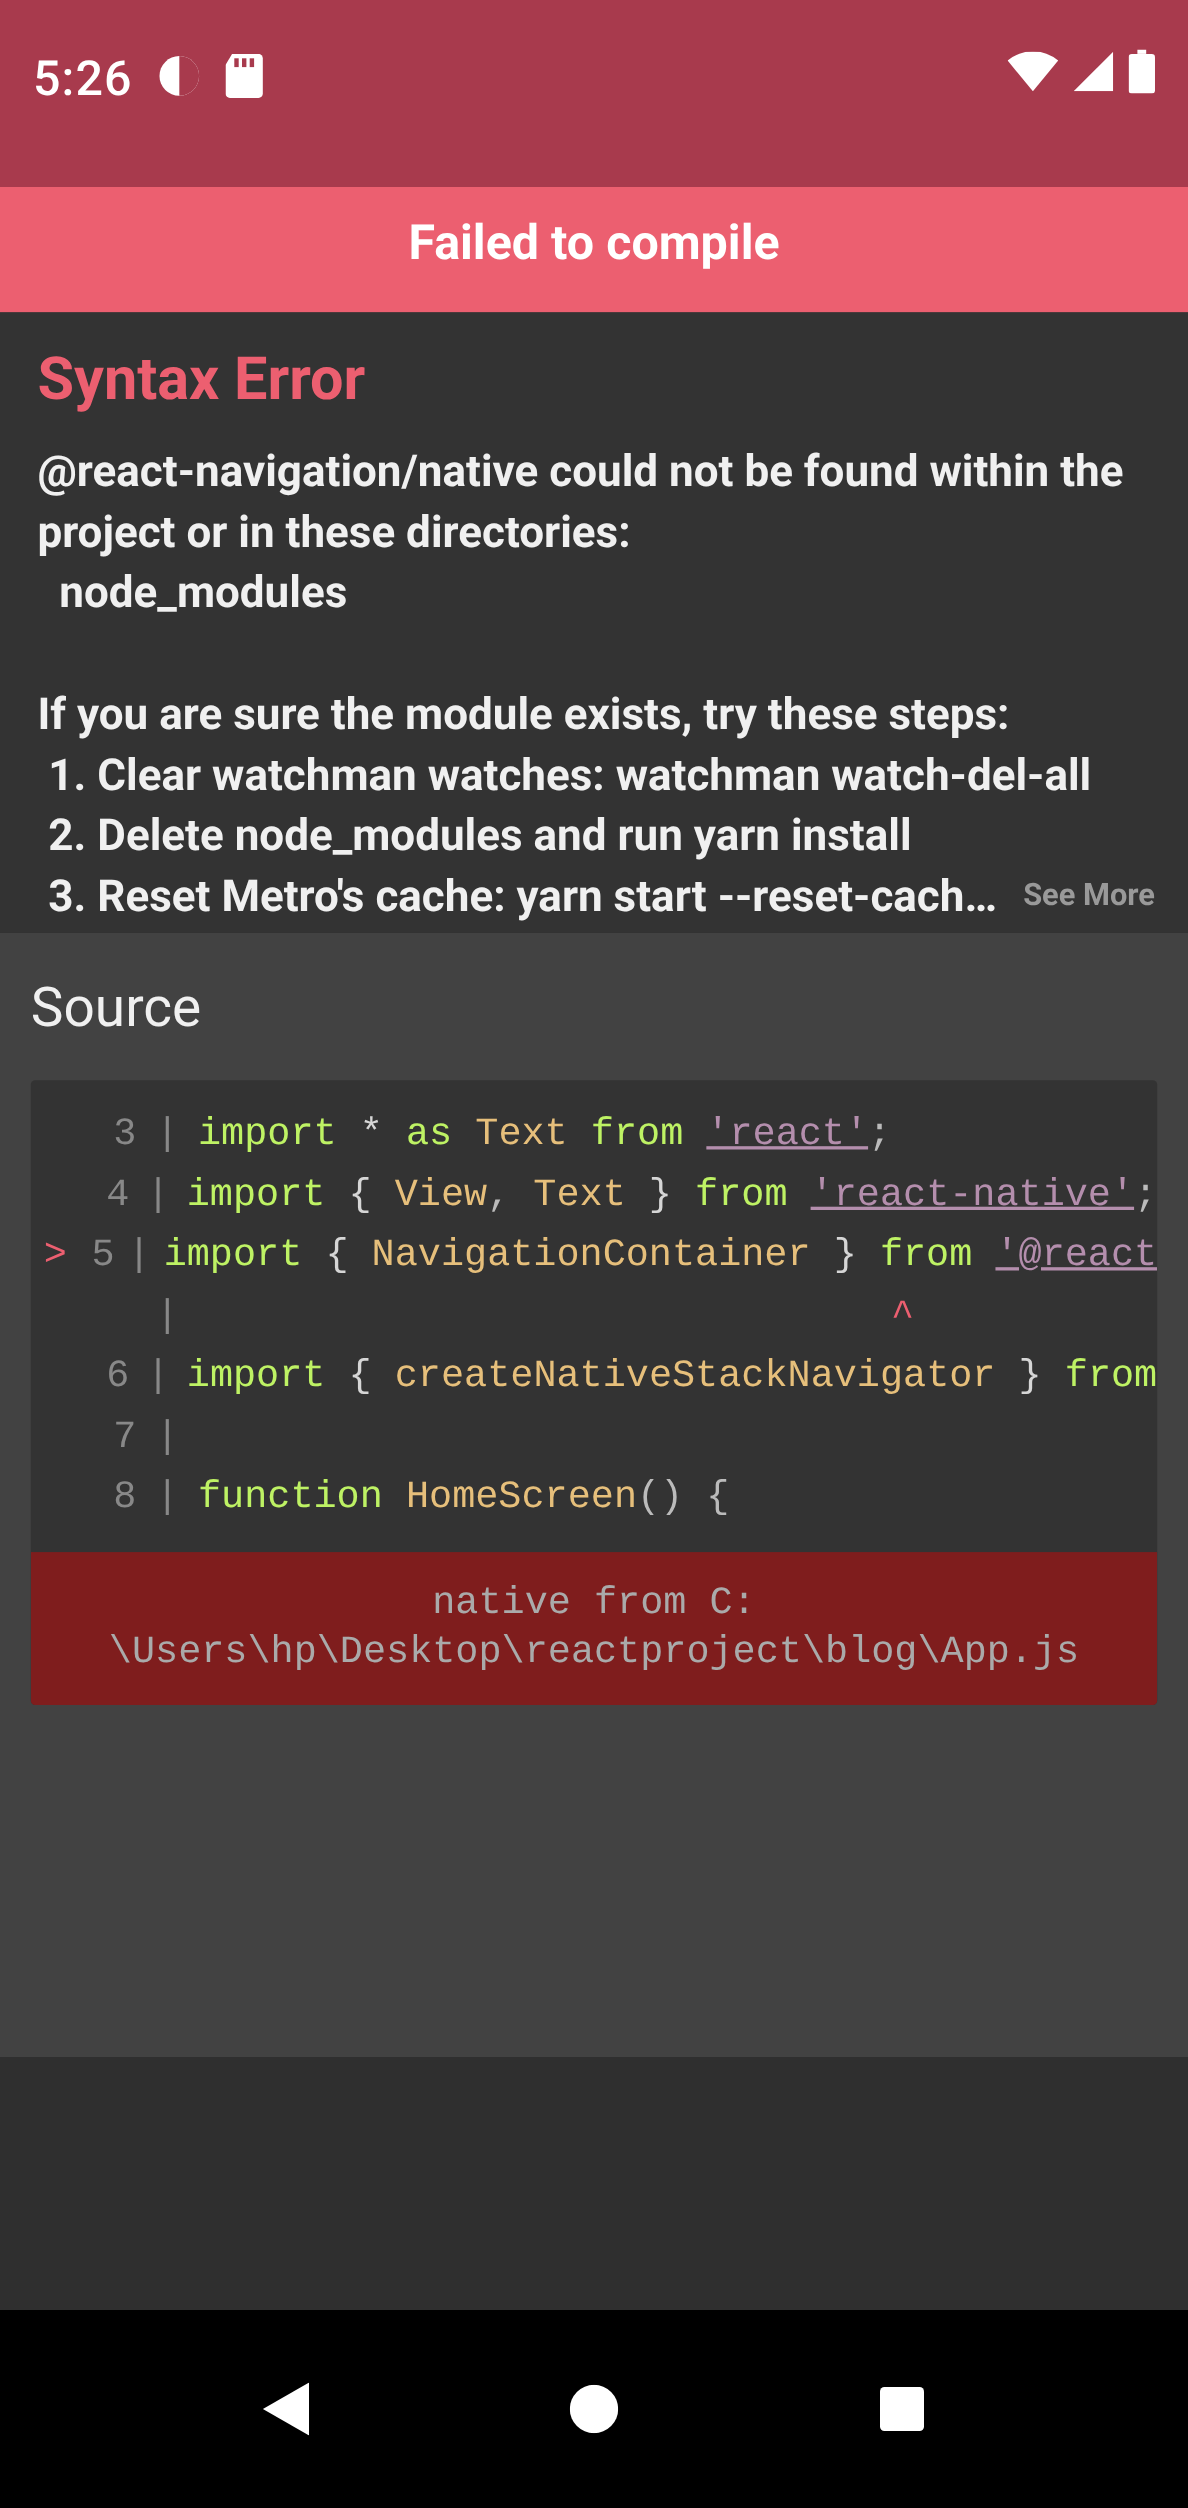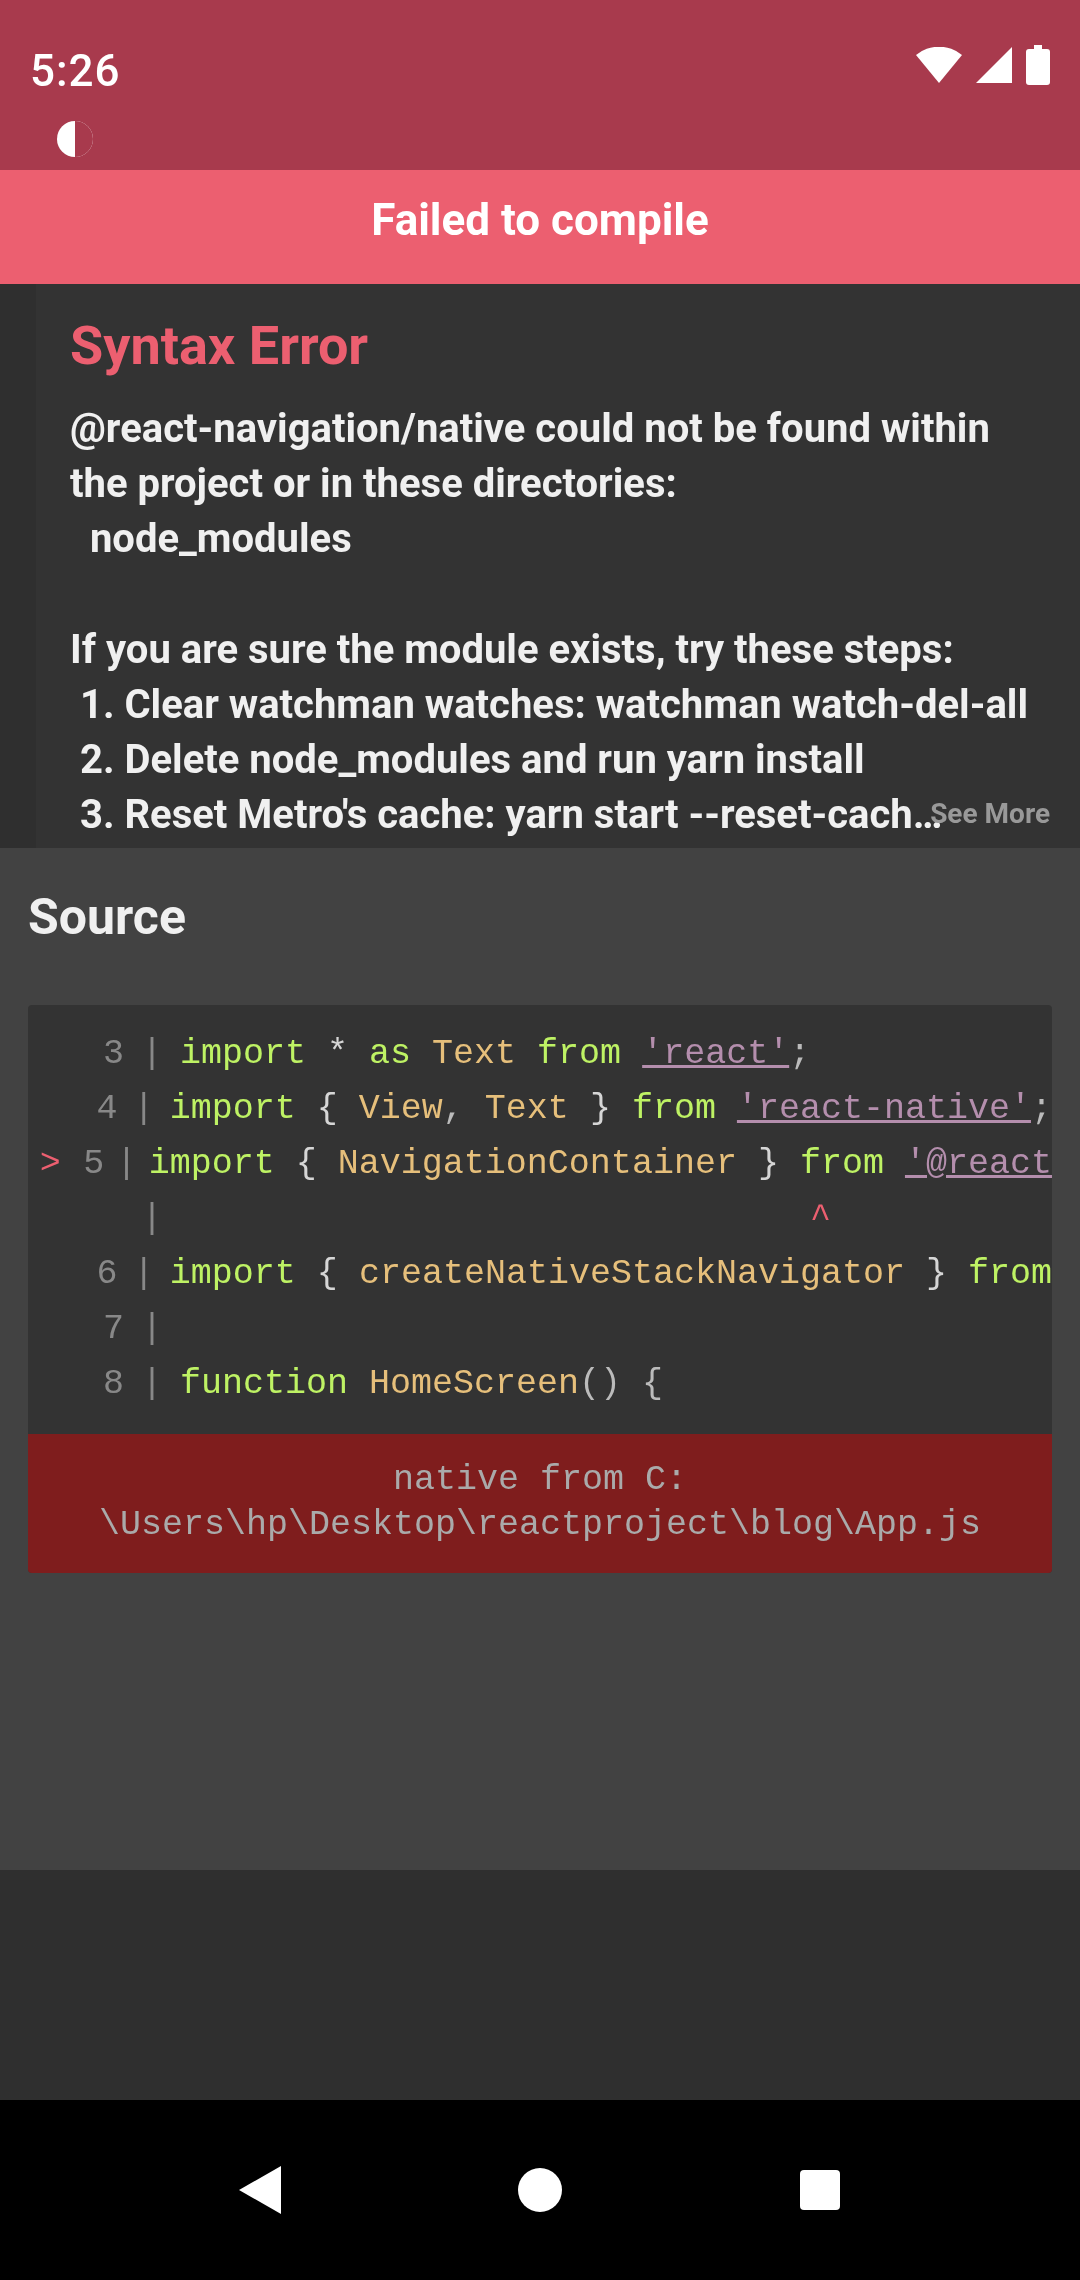--- a/index.html
+++ b/index.html
@@ -2,36 +2,36 @@
 <html><head>
 <meta charset="utf-8">
 <style>
   * { margin: 0; padding: 0; box-sizing: border-box; }
   html, body { width: 1080px; height: 2280px; overflow: hidden; font-family: Roboto, -apple-system, sans-serif; background: #000; }
   
   .screen { width: 1080px; height: 2280px; display: flex; flex-direction: column; background: #2f2f2f; }
   
   
   .status-bar { height: 170px; background: #a83a4d; display: flex; align-items: flex-start; justify-content: space-between; padding: 45px 30px 0; color: #fff; }
-  .status-left { display: flex; align-items: center; gap: 22px; flex-direction: column; }
+  .status-left { display: flex; align-items: center; gap: 22px; }
   .status-time { font-size: 44px; font-weight: 500; letter-spacing: 1px; }
   .status-right { display: flex; align-items: center; gap: 14px; }
   
   
   .error-banner { background: #ec5f70; color: #fff; text-align: center; padding: 24px 0 38px; font-size: 44px; font-weight: 700; }
   
   
-  .error-details { background: #333333; padding: 30px 34px 0; position: relative; height: 564px; overflow: hidden; margin-left: 36px; }
+  .error-details { background: #333333; padding: 30px 34px 0; position: relative; height: 564px; overflow: hidden; }
   .error-type { color: #ec5f70; font-size: 54px; font-weight: 700; margin-bottom: 24px; }
   .error-message { color: #f0f0f0; font-size: 40px; font-weight: 700; line-height: 1.38; white-space: pre-wrap; }
   .see-more { position: absolute; right: 30px; bottom: 18px; color: #999; font-size: 28px; font-weight: 700; }
   
   
   .source-section { background: #424242; padding: 40px 28px 0; flex: 1; }
-  .source-title { color: #f0f0f0; font-size: 50px; font-weight: 700; margin-bottom: 59px; }
+  .source-title { color: #f0f0f0; font-size: 50px; font-weight: 400; margin-bottom: 36px; }
   
   .code-block { background: #333333; border-radius: 4px; overflow: hidden; }
   .code-lines { padding: 22px 0; font-family: "Courier New", monospace; font-size: 35px; line-height: 1.57; overflow: hidden; white-space: nowrap; }
   .code-line { display: flex; }
   .gutter-mark { width: 56px; text-align: center; color: #ec5f70; }
   .gutter-num { width: 40px; text-align: right; color: #888; }
   .gutter-pipe { width: 56px; text-align: center; color: #888; }
   .code-text { white-space: pre; }
   
   .tok-kw { color: #bef264; }

